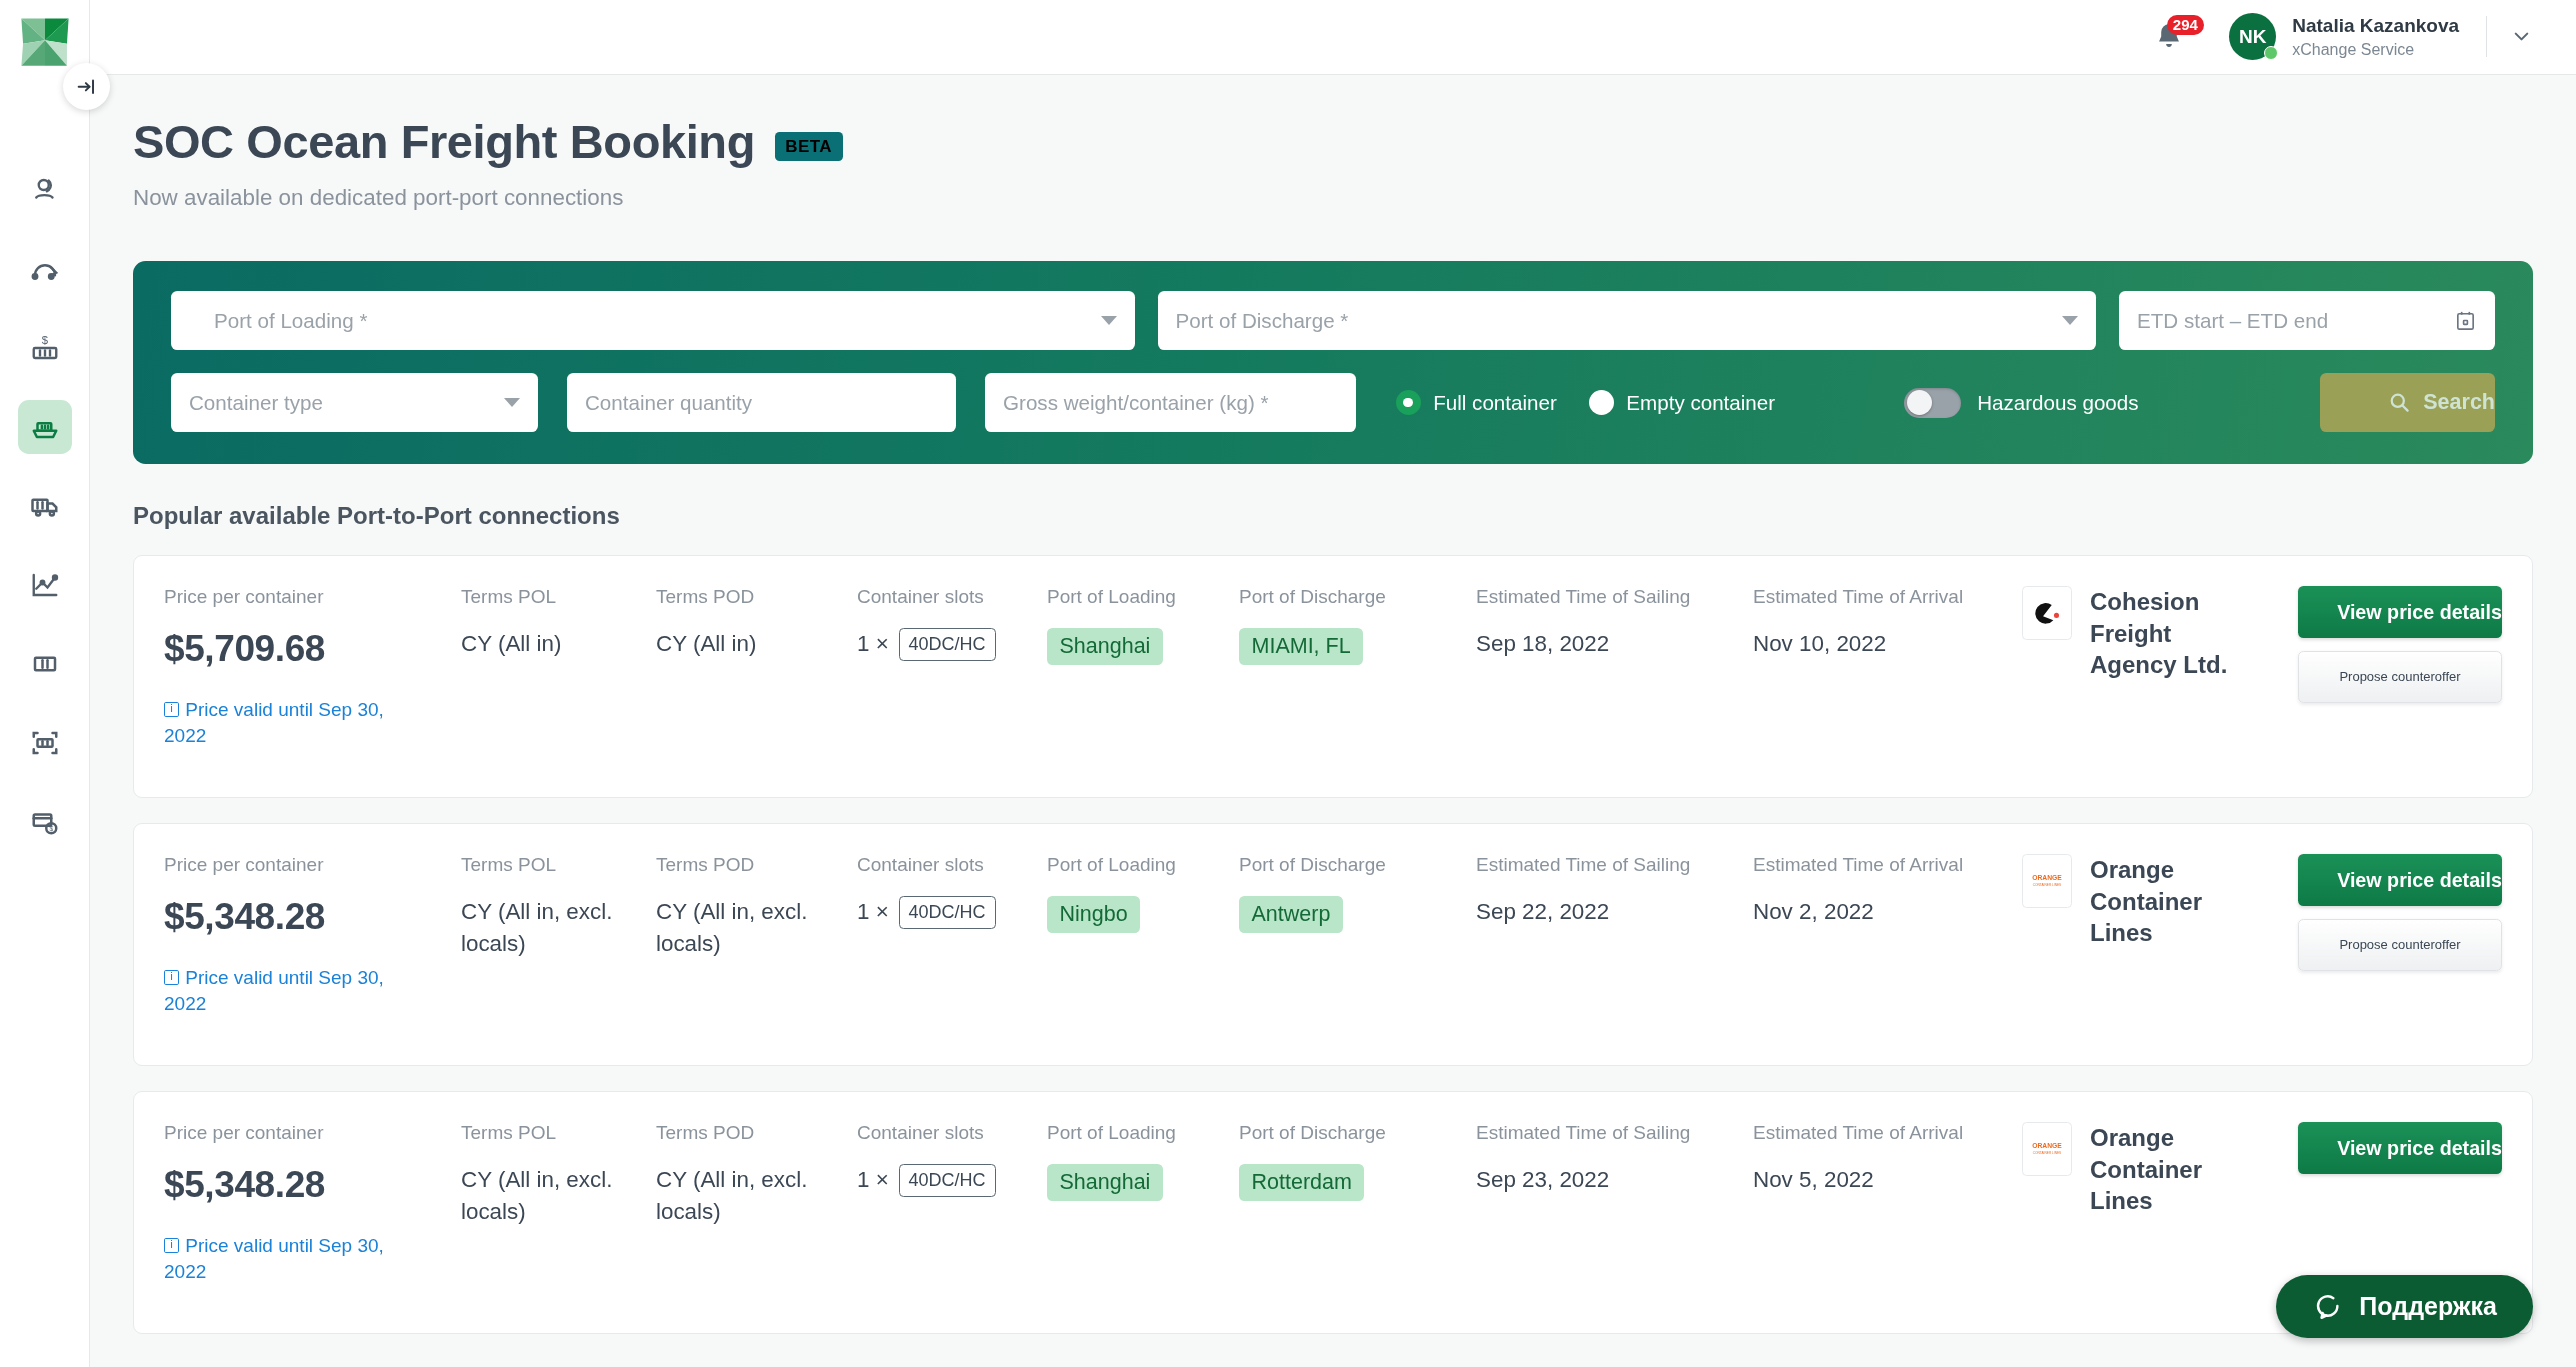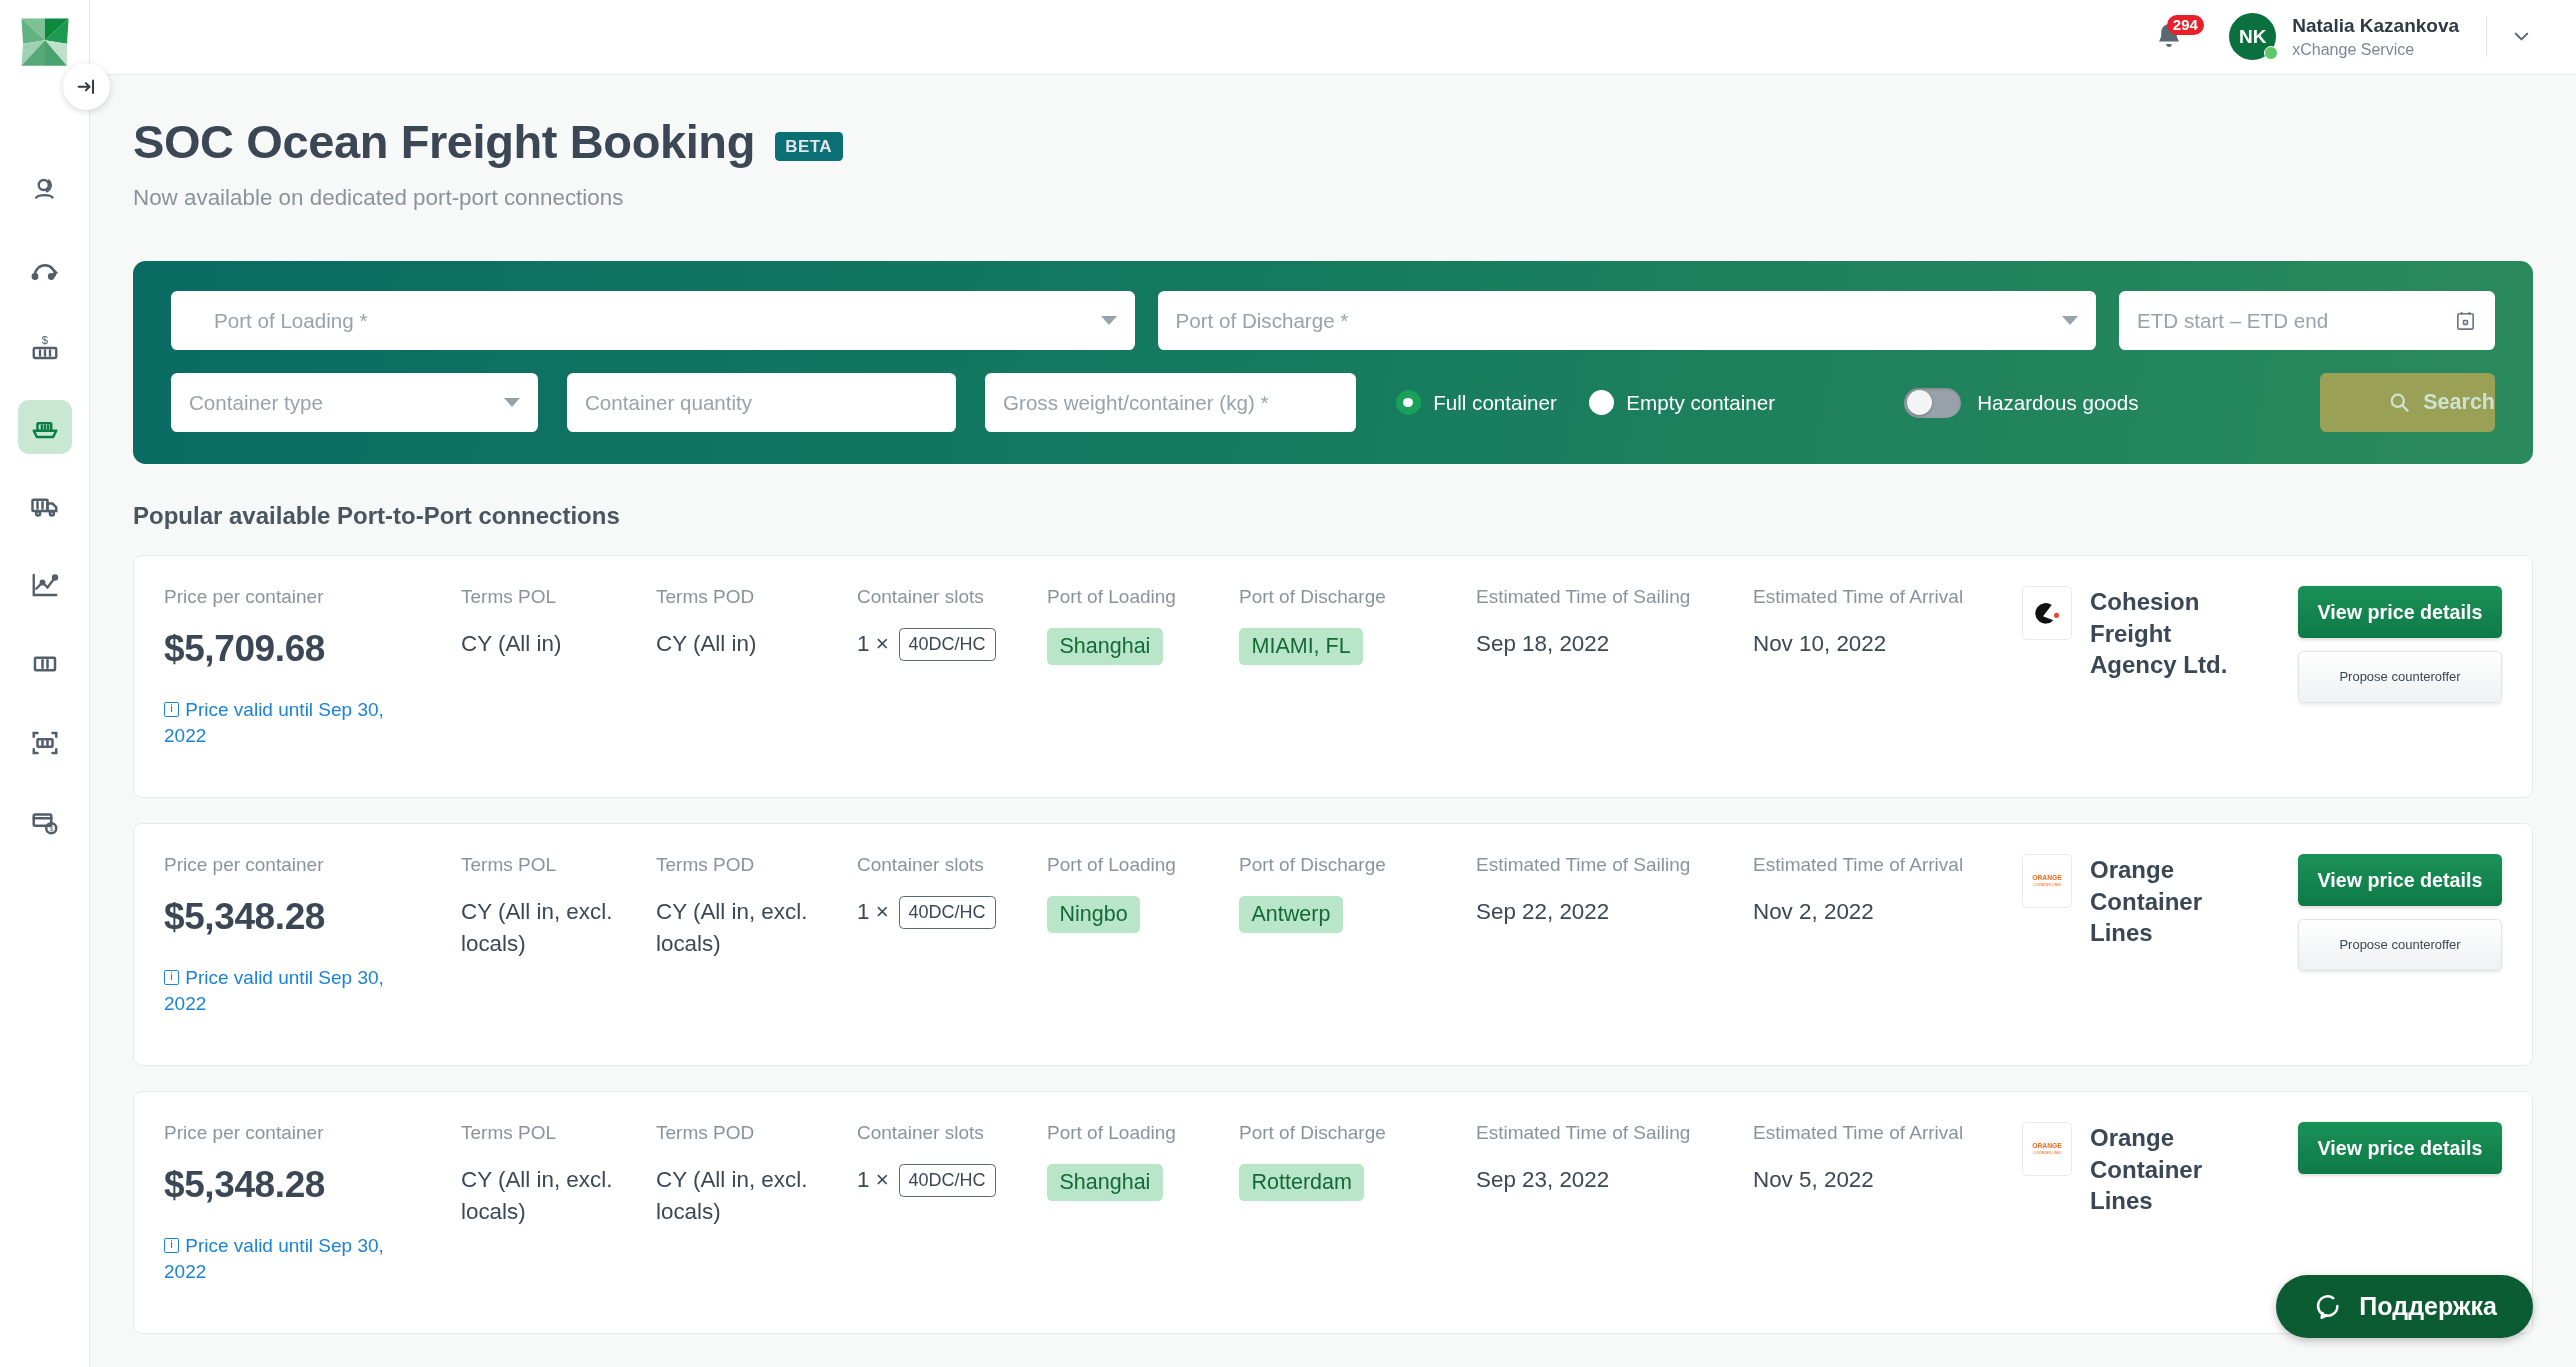--- a/index.html
+++ b/index.html
@@ -93,21 +93,21 @@
   .user-divider { width:0.9px; height:41px; background:#dfe3e6; margin: 0 23px 0 27px; }
   .chev { cursor:pointer; }
   .chev svg { width: 23px; height: 23px; color:#5a6873; display:block; }
 
   
   .content { padding: 39px 43px 0 43px; }
 
   .page-head { display: flex; align-items: center; gap: 19.7px; }
   .page-title { font-size: 47px; font-weight: bold; color: #3b4754; letter-spacing: -0.4px; }
   .beta {
-    background: #0a7076; color: #e5e5e5;
+    background: #0a7076; color: #000000;
     font-size: 17px; font-weight: bold;
     padding: 4.5px 10.7px; border-radius: 4.5px;
     letter-spacing: 0.4px;
     position: relative; top: 5.4px;
   }
   .page-sub { margin-top: 16px; font-size: 22.4px; color: #8a939c; }
 
   
   .search-panel {
     margin-top: 50px;
@@ -258,20 +258,21 @@
     flex: 0 0 204px;
     display: flex; flex-direction: column; align-items: stretch; gap: 12.5px;
   }
   .btn-primary {
     background: linear-gradient(180deg, #1a9157 0%, #0e7a46 100%);
     color: #fff; border: none; border-radius: 5.4px;
     height: 52px; font-size: 19.7px; font-weight: bold;
     cursor: pointer; box-shadow: 0 1.8px 3.6px rgba(0,0,0,0.14);
     font-family: "Liberation Sans", sans-serif;
     white-space: nowrap;
+    text-align: right;
   }
   .btn-secondary {
     background: linear-gradient(180deg, #ffffff 0%, #eef0f1 100%);
     color: #3b4754; border: 0.9px solid #dfe3e6; border-radius: 5.4px;
     height: 52px; font-size: 13px;
     cursor: pointer; box-shadow: 0 1.8px 3.6px rgba(0,0,0,0.08);
     font-family: "Liberation Sans", sans-serif;
     white-space: nowrap;
     overflow: hidden;
   }

